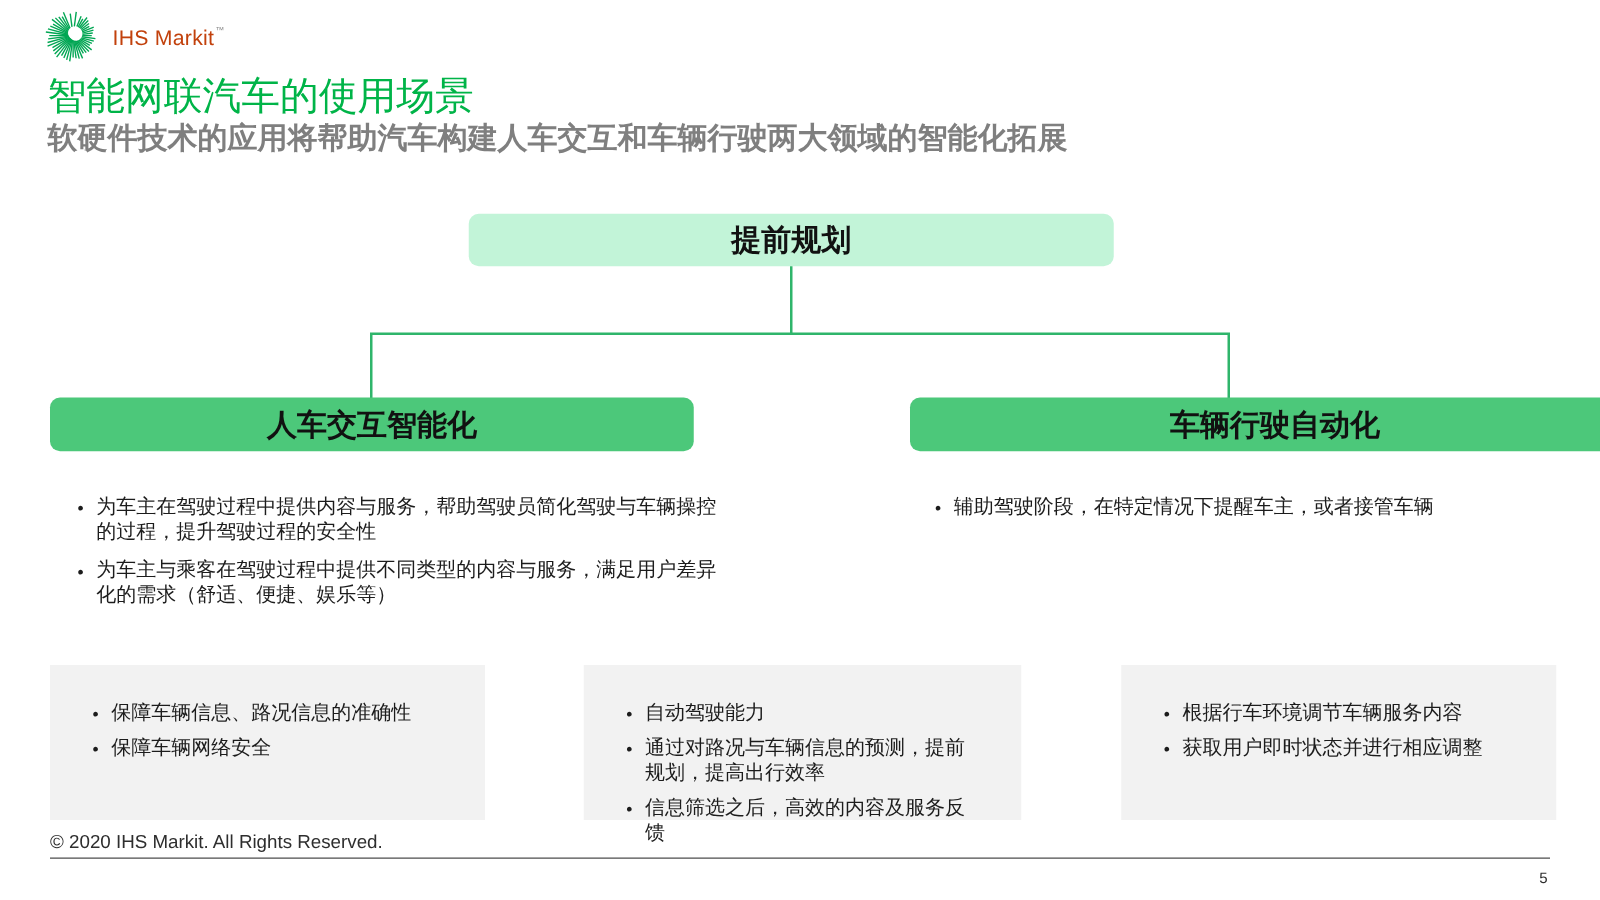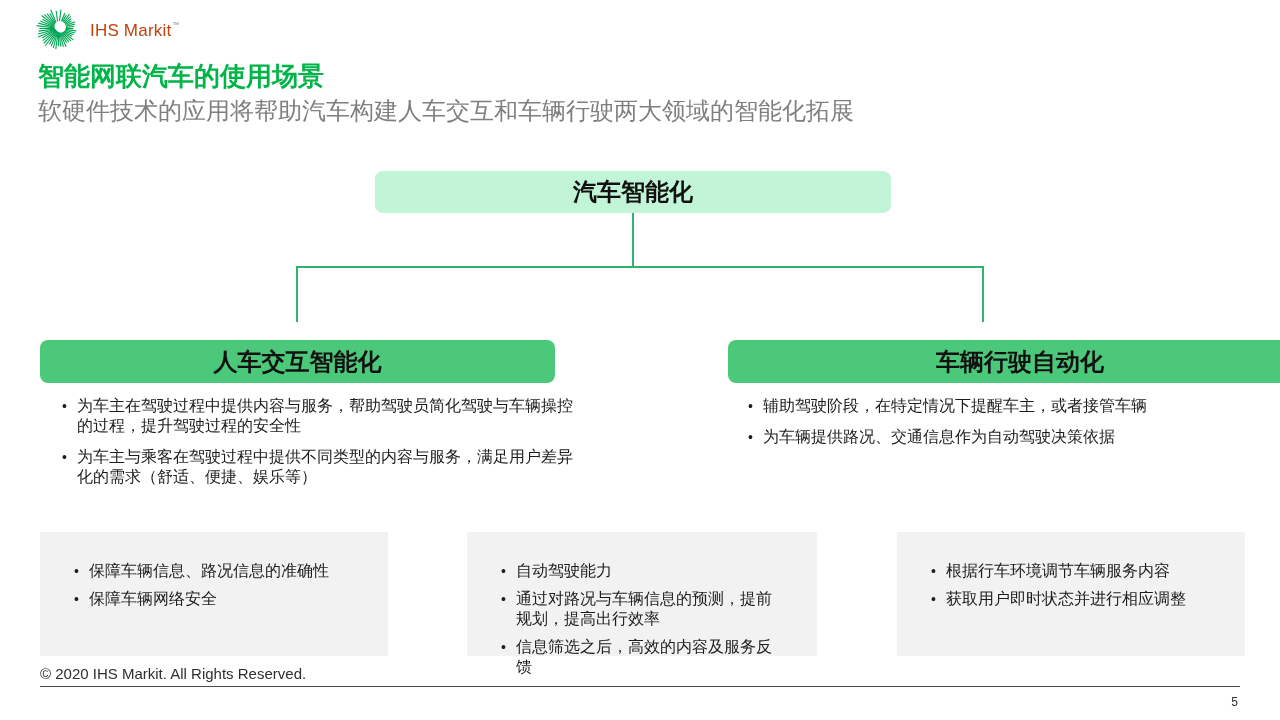--- a/index.html
+++ b/index.html
@@ -6,27 +6,27 @@
   .slide{
     position:relative;width:1280px;height:720px;background:#ffffff;overflow:hidden;
     font-family:"Liberation Sans","DejaVu Sans",sans-serif;color:#1a1a1a;margin:0 auto;
   }
   
   .logo{position:absolute;left:34px;top:7px;display:flex;align-items:center;}
   .logo svg{display:block;}
   .logo-text{font-size:17px;color:#c2410c;margin-left:9px;letter-spacing:.2px;}
   .tm{font-size:7px;color:#8a8a8a;vertical-align:top;position:relative;top:-6px;margin-left:1px;}
   
-  .title{position:absolute;left:38px;top:61px;margin:0;font-size:26px;line-height:31px;font-weight:bold;color:#00b448;}
-  .subtitle{position:absolute;left:38px;top:97px;margin:0;font-size:24px;line-height:27px;font-weight:normal;color:#7f7f7f;}
+  .title{position:absolute;left:38px;top:61px;margin:0;font-size:31px;line-height:31px;font-weight:normal;color:#00b448;}
+  .subtitle{position:absolute;left:38px;top:97px;margin:0;font-size:24px;line-height:27px;font-weight:bold;color:#7f7f7f;}
   
   .node{position:absolute;display:flex;align-items:center;justify-content:center;
         border-radius:8px;font-size:24px;font-weight:bold;color:#111;}
   .root-box{left:375px;top:171px;width:516px;height:42px;}
-  .branch-header{height:43px;top:340px;}
+  .branch-header{height:43px;top:318px;}
   .branch-left{left:40px;width:515px;}
   .branch-right{left:728px;width:584px;}
   
   .conn{position:absolute;}
   
   ul.bullets{list-style:none;margin:17px;padding:0;font-size:16px;line-height:20px;color:#1c1c1c;}
   ul.bullets li{position:relative;padding-left:16px;margin-bottom:11px;}
   ul.bullets li::before{content:"•";position:absolute;left:1px;top:0;font-size:14px;color:#1c1c1c;}
   .mid-bullets{position:absolute;top:379px;}
   .mid-left{left:44px;width:512px;}
@@ -95,37 +95,36 @@
         <line x1="31.903882803934394" y1="19.516135581831104" x2="40.76624600602949" y2="17.141472518798423" stroke="#00a653" stroke-width="1.1"></line>
         <line x1="31.91936196876969" y1="20.52322246630653" x2="40.22191980349813" y2="19.43016999100073" stroke="#00a653" stroke-width="1.1"></line>
       </svg>
     <span class="logo-text">IHS Markit</span>
     <span class="tm">™</span>
   </div>
 
   <h1 class="title" style="color: rgb(0, 180, 72);">智能网联汽车的使用场景</h1>
   <h2 class="subtitle">软硬件技术的应用将帮助汽车构建人车交互和车辆行驶两大领域的智能化拓展</h2>
 
-  <div class="node root-box" id="root-box" style="background: rgb(194, 244, 216);">汽车智能化</div>
+  <div class="node root-box" id="root-box" style="background: rgb(194, 244, 216);">提前规划</div>
 
   <div class="conn" style="left: 632px; top: 213px; width: 2px; height: 54px; background: rgb(47, 181, 107);"></div>
   <div class="conn" style="left: 296px; top: 266px; width: 688px; height: 2px; background: rgb(47, 181, 107);"></div>
   <div class="conn" style="left: 296px; top: 268px; width: 2px; height: 54px; background: rgb(47, 181, 107);"></div>
   <div class="conn" style="left: 982px; top: 268px; width: 2px; height: 54px; background: rgb(47, 181, 107);"></div>
 
   <div class="node branch-header branch-left" id="branch-left" style="background: rgb(76, 200, 122);">人车交互智能化</div>
   <div class="node branch-header branch-right" id="branch-right" style="background: rgb(76, 200, 122);">车辆行驶自动化</div>
 
   <ul class="bullets mid-bullets mid-left">
     <li>为车主在驾驶过程中提供内容与服务，帮助驾驶员简化驾驶与车辆操控的过程，提升驾驶过程的安全性</li>
     <li>为车主与乘客在驾驶过程中提供不同类型的内容与服务，满足用户差异化的需求（舒适、便捷、娱乐等）</li>
   </ul>
   <ul class="bullets mid-bullets mid-right">
     <li>辅助驾驶阶段，在特定情况下提醒车主，或者接管车辆</li>
-    <li>为车辆提供路况、交通信息作为自动驾驶决策依据</li>
   </ul>
 
   <div class="panel panel-1" style="background: rgb(242, 242, 242);">
     <ul class="bullets">
       <li>保障车辆信息、路况信息的准确性</li>
       <li>保障车辆网络安全</li>
     </ul>
   </div>
   <div class="panel panel-2" style="background: rgb(242, 242, 242);">
     <ul class="bullets">

